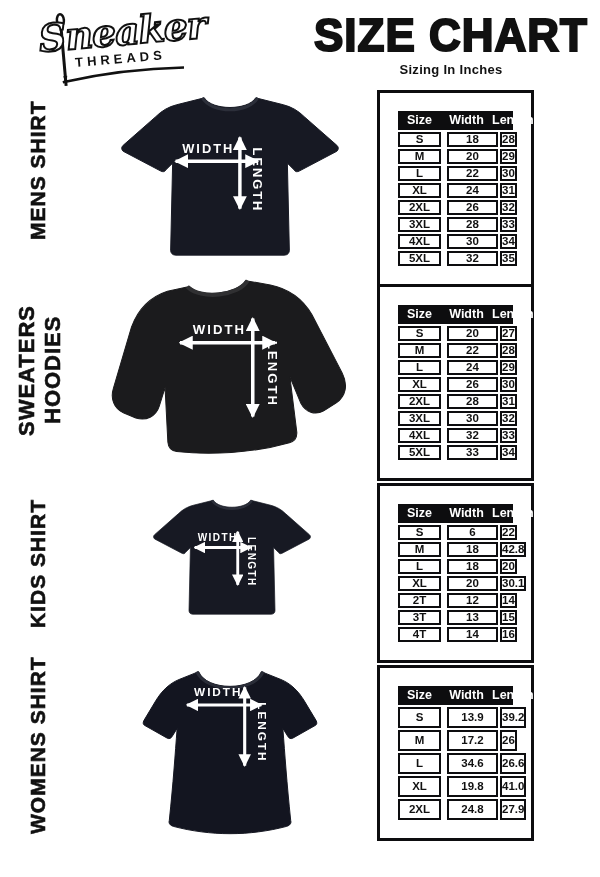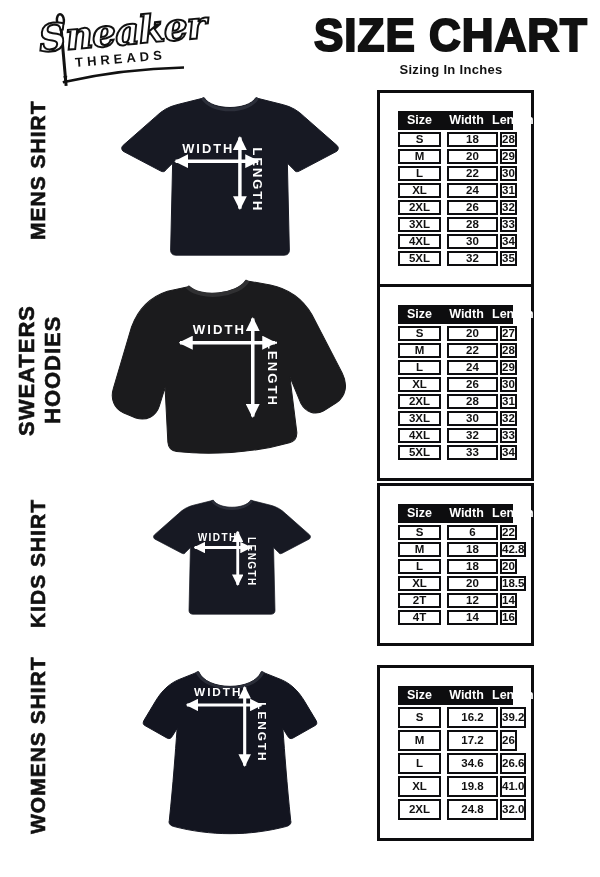--- a/index.html
+++ b/index.html
@@ -265,59 +265,64 @@
         <div class="st-cell">42.8</div>
       </div>
       <div class="st-row">
         <div class="st-cell">L</div>
         <div class="st-cell">18</div>
         <div class="st-cell">20</div>
       </div>
       <div class="st-row">
         <div class="st-cell">XL</div>
         <div class="st-cell">20</div>
-        <div class="st-cell">18.5</div>
+        <div class="st-cell">30.1</div>
       </div>
       <div class="st-row">
         <div class="st-cell">2T</div>
         <div class="st-cell">12</div>
         <div class="st-cell">14</div>
+      </div>
+      <div class="st-row">
+        <div class="st-cell">3T</div>
+        <div class="st-cell">13</div>
+        <div class="st-cell">15</div>
       </div>
       <div class="st-row">
         <div class="st-cell">4T</div>
         <div class="st-cell">14</div>
         <div class="st-cell">16</div>
       </div>
     </div>
   <div class="st-table t-womens">
       <div class="st-head">
         <span>Size</span>
         <span>Width</span>
         <span>Length</span>
       </div>
       <div class="st-row">
         <div class="st-cell">S</div>
-        <div class="st-cell">16.2</div>
+        <div class="st-cell">13.9</div>
         <div class="st-cell">39.2</div>
       </div>
       <div class="st-row">
         <div class="st-cell">M</div>
         <div class="st-cell">17.2</div>
         <div class="st-cell">26</div>
       </div>
       <div class="st-row">
         <div class="st-cell">L</div>
         <div class="st-cell">34.6</div>
         <div class="st-cell">26.6</div>
       </div>
       <div class="st-row">
         <div class="st-cell">XL</div>
         <div class="st-cell">19.8</div>
         <div class="st-cell">41.0</div>
       </div>
       <div class="st-row">
         <div class="st-cell">2XL</div>
         <div class="st-cell">24.8</div>
-        <div class="st-cell">32.0</div>
+        <div class="st-cell">27.9</div>
       </div>
     </div>
 
 </div>
 
 </body></html>

